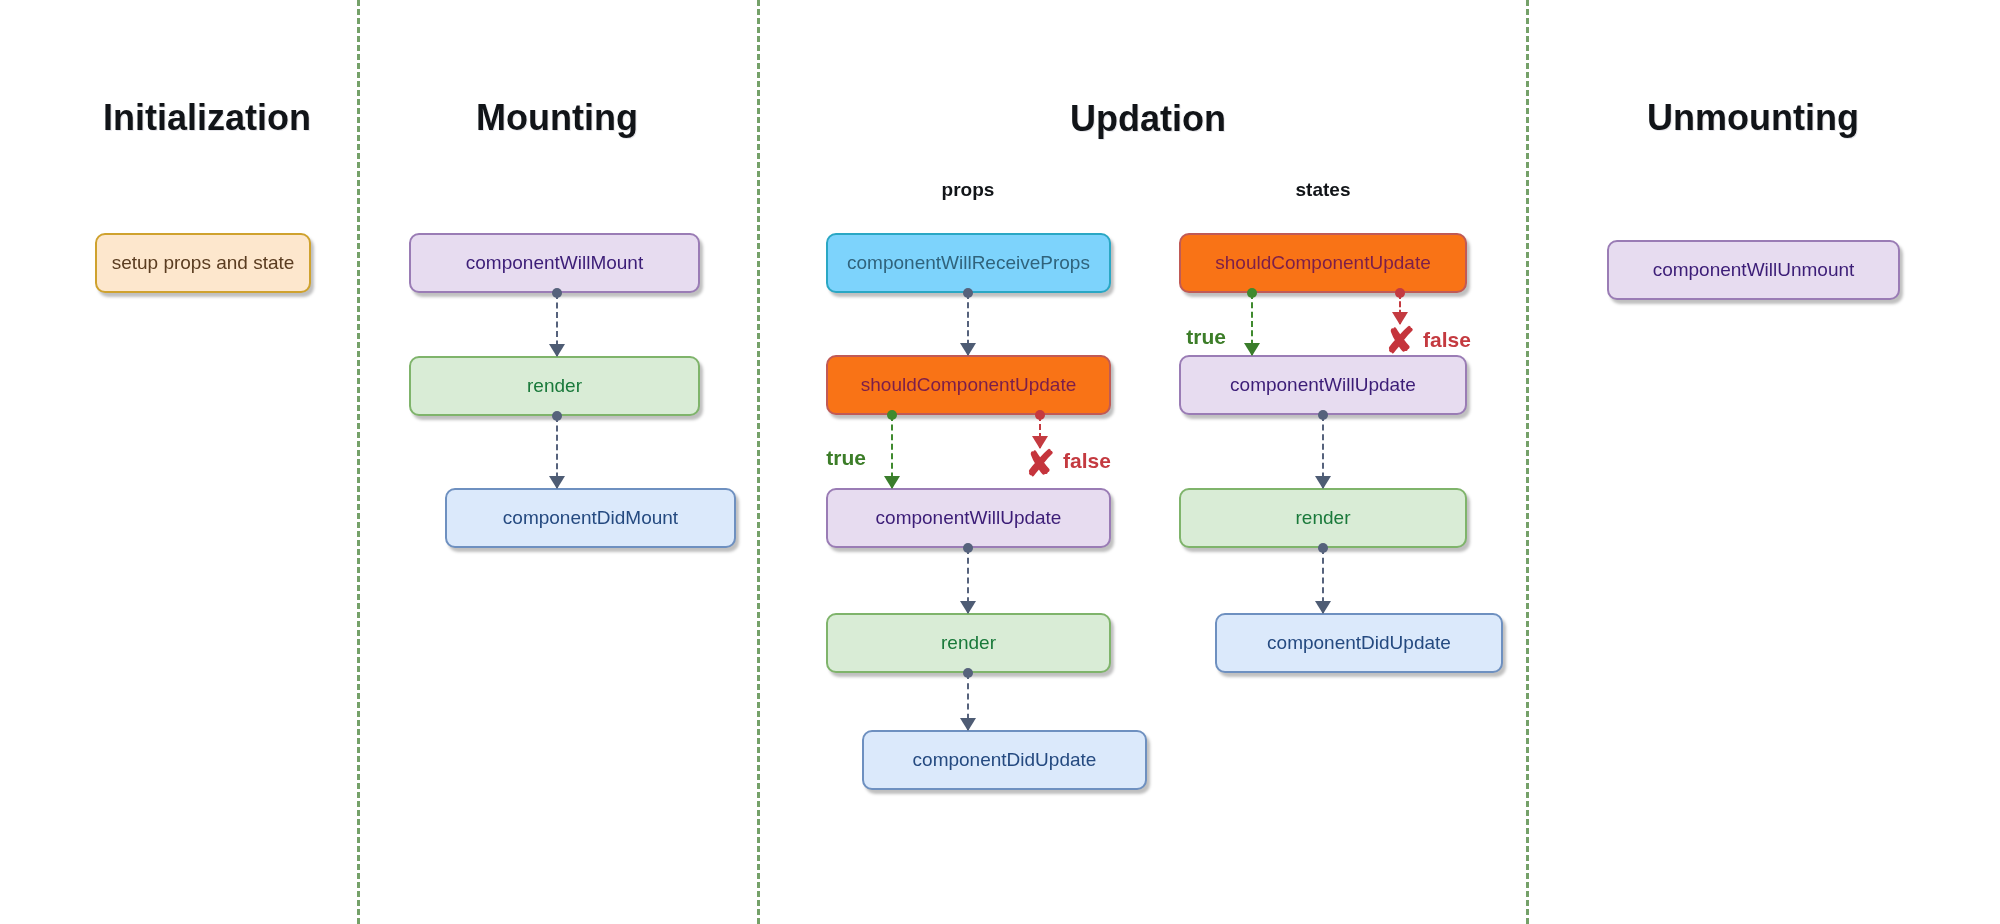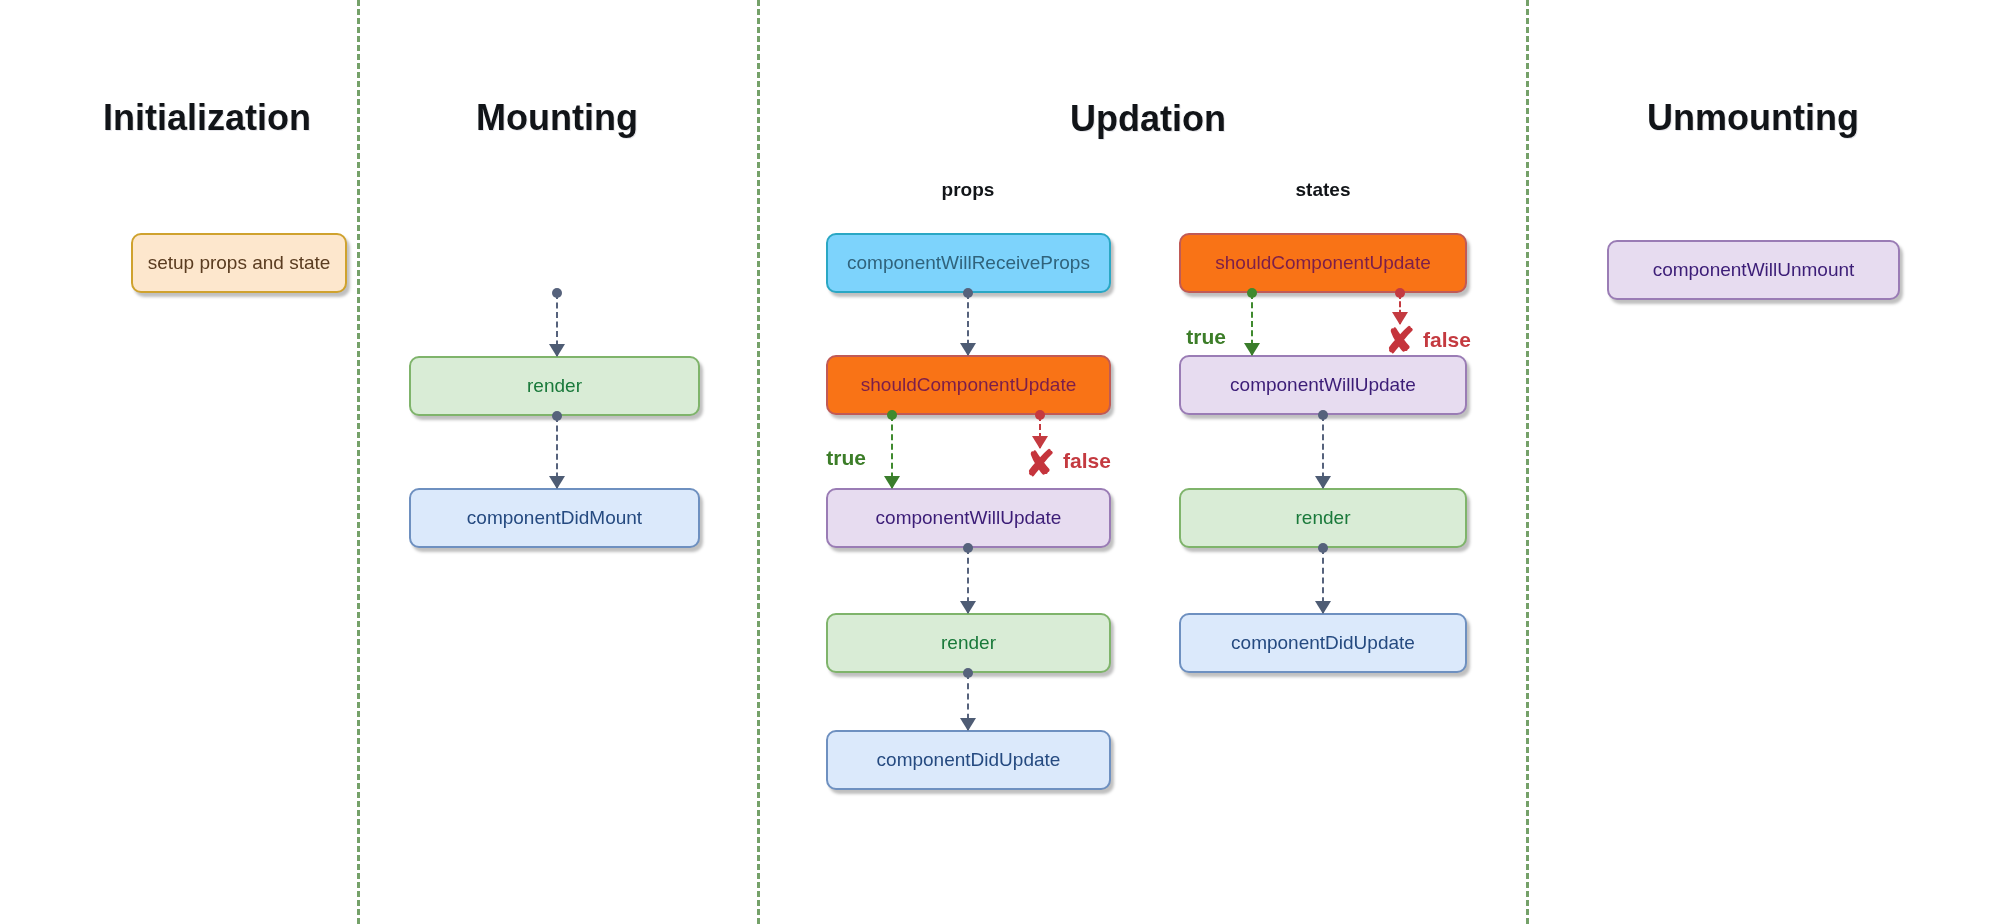--- a/index.html
+++ b/index.html
@@ -34,24 +34,24 @@
   .node{
     position:absolute;height:60px;
     border-radius:10px;border:2px solid;
     box-sizing:border-box;
     display:flex;align-items:center;justify-content:center;
     font-size:19px;
     box-shadow:3px 4px 3px rgba(0,0,0,.25);
     background:#fff;
     white-space:nowrap;
   }
-  .node.orange{background:#fde7cd;border-color:#cfa22e;color:#5a3c20;margin-left:36px;}
+  .node.orange{background:#fde7cd;border-color:#cfa22e;color:#5a3c20;}
   .node.purple{background:#e7dcf0;border-color:#9a7cb5;color:#3c1d77;}
   .node.green {background:#d9ecd6;border-color:#7fb46b;color:#19793a;}
-  .node.blue  {background:#dbe9fb;border-color:#6e90c0;color:#254a80;}
+  .node.blue  {background:#dbe9fb;border-color:#6e90c0;color:#254a80;margin-left:36px;}
   .node.cyan  {background:#7dd3fc;border-color:#2aa7c4;color:#30637c;}
   .node.red   {background:#f97316;border-color:#c05a56;color:#7c1e4a;}
   
   .flow{position:absolute;width:0;z-index:5;}
   .flow .dash{
     position:absolute;top:0;bottom:0;left:-1px;width:0;
     border-left:2px dashed #56627c;
   }
   .flow .dot{
     position:absolute;top:-5px;left:-5px;width:10px;height:10px;
@@ -95,20 +95,23 @@
   <div class="section-title" style="left:1148px;top:119px">Updation</div>
   <div class="section-title" style="left:1753px;top:118px">Unmounting</div>
 
   <div class="sub-title" style="left:968px;top:190px">props</div>
   <div class="sub-title" style="left:1323px;top:190px">states</div>
 
   <div class="node orange" style="left:95px;top:233px;width:216px">
     <span>setup props and state</span>
   </div>
 
+  <div class="node purple" style="left:409px;top:233px;width:291px">
+    <span>componentWillMount</span>
+  </div>
   <div class="node green" style="left:409px;top:356px;width:291px">
     <span>render</span>
   </div>
   <div class="node blue" style="left:409px;top:488px;width:291px">
     <span>componentDidMount</span>
   </div>
   <div class="flow" style="left:557px;top:293px;height:63px">
     <span class="dash"></span>
     <span class="dot"></span>
     <span class="arrow"></span>

